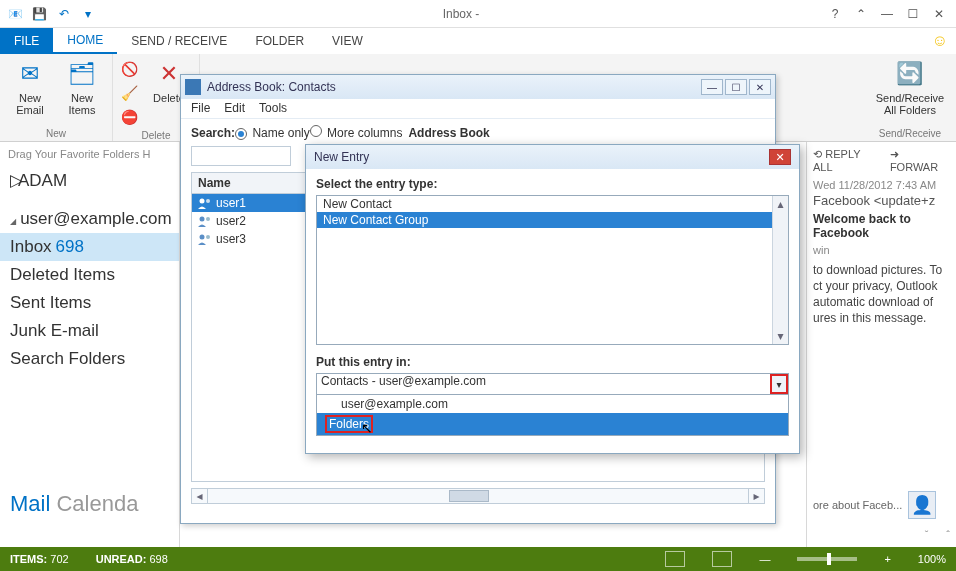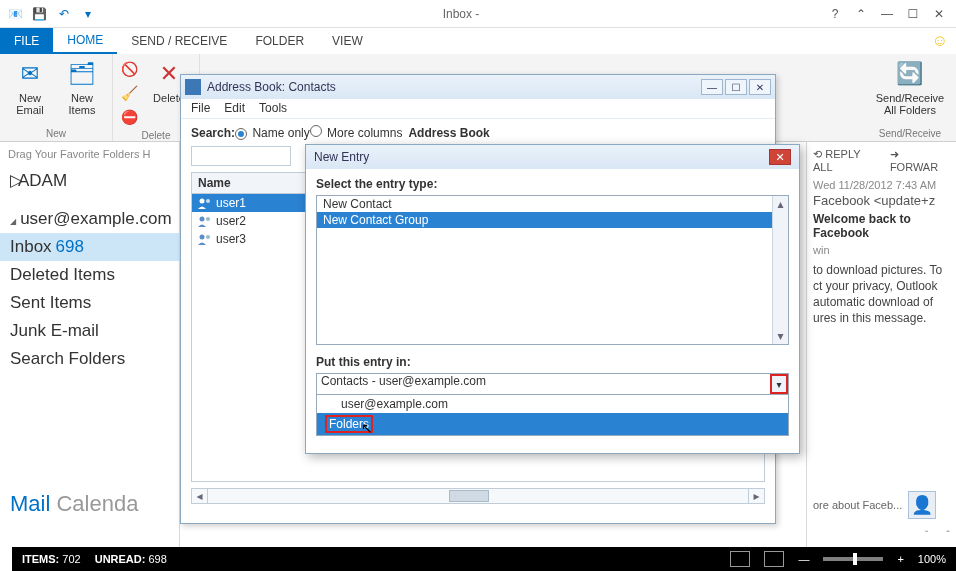--- a/index.html
+++ b/index.html
@@ -46,21 +46,21 @@
 .reading { position: absolute; right: 0; top: 0; bottom: 0; width: 150px; border-left: 1px solid #d8d8d8; padding: 6px; font-size: 11px; color: #444; overflow: hidden; }
 .reading .actions { display: flex; gap: 8px; font-size: 11px; color: #555; }
 .reading .date { color: #888; margin: 6px 0 2px; }
 .reading .from { font-size: 13px; color: #555; }
 .reading .subj { font-weight: bold; margin: 4px 0; font-size: 12px; color: #333; }
 .reading .body { font-size: 12px; color: #444; line-height: 16px; }
 .reading .about-row { position: absolute; bottom: 28px; left: 6px; right: 6px; display:flex; align-items:center; gap:6px; font-size:11px; color:#666;}
 .avatar-ph { width:28px; height:28px; border:1px solid #a9c3dd; background:#e9eef5; display:flex; align-items:center; justify-content:center; color:#9ab; font-size:18px;}
 
 
-.status { position: absolute; left: 0; right: 0; bottom: 0; height: 24px; background: #000000; color: #fff; display: flex; align-items: center; padding: 0 10px; font-size: 11px; gap: 14px; margin-left: 12px; }
+.status { position: absolute; left: 0; right: 0; bottom: 0; height: 24px; background: #4d7c0f; color: #fff; display: flex; align-items: center; padding: 0 10px; font-size: 11px; gap: 27px; }
 .status .spacer { flex: 1; }
 .status .vbtn { width: 20px; height: 16px; border: 1px solid rgba(255,255,255,0.6); }
 
 
 .abook { position: absolute; left: 180px; top: 74px; width: 596px; height: 450px; background: #fff; border: 1px solid #8aa8c0; box-shadow: 2px 2px 6px rgba(0,0,0,0.2); display: flex; flex-direction: column; }
 .abook-title { height: 24px; background: linear-gradient(#eaf2fa,#d9e7f5); display: flex; align-items: center; padding: 0 4px; font-size: 12px; color: #335; }
 .abook-title .tic { width: 16px; height: 16px; margin-right: 6px; background: #3b78b5; display:inline-block; }
 .abook-title .tbuttons { margin-left: auto; display: flex; gap: 2px; }
 .abook-title .tb { width: 22px; height: 16px; border: 1px solid #9fb6cc; background: #eef5fb; font-size: 10px; display:flex; align-items:center; justify-content:center; cursor:pointer; }
 .abook-menu { height: 20px; display: flex; gap: 14px; padding: 2px 10px; font-size: 12px; color: #333; border-bottom: 1px solid #e4ecf4; }

